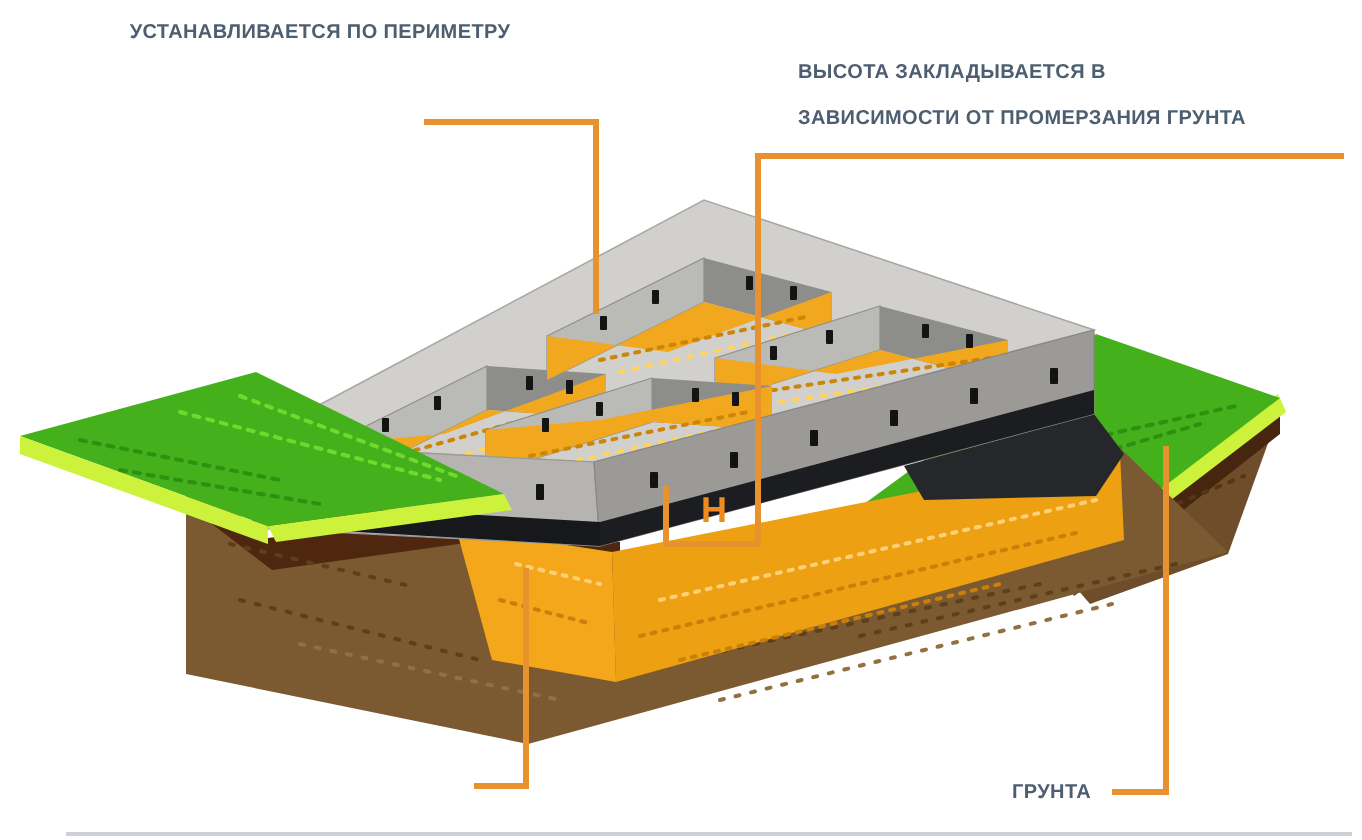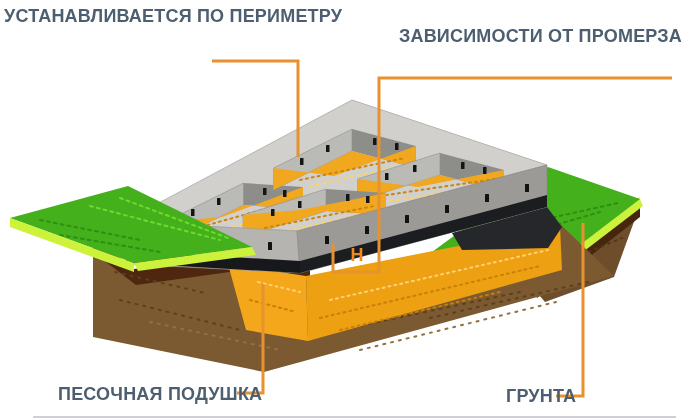--- a/index.html
+++ b/index.html
@@ -1,19 +1,19 @@
 <!DOCTYPE html>
 <html><head>
 <meta charset="utf-8">
 <style>
   html,body{margin:0;padding:0;background:#ffffff;}
   #stage{position:relative;width:681px;height:420px;background:#ffffff;overflow:hidden;
          font-family:"Liberation Sans", sans-serif;}
   #scene{position:absolute;left:0;top:0;}
-  .lbl{position:absolute;color:#4d5e70;font-weight:bold;font-size:18px;line-height:23px;
+  .lbl{position:absolute;color:#4d5e70;font-weight:bold;font-size:10px;line-height:23px;
        letter-spacing:.2px;white-space:nowrap;}
   .center{text-align:center;}
 </style>
 </head>
 <body>
 
 <div id="stage">
 
 <svg id="scene" width="681" height="420" viewBox="0 0 681 420">
 
@@ -156,20 +156,20 @@
   <text x="357" y="261" text-anchor="middle" font-family="Liberation Sans, sans-serif" font-size="18" font-weight="bold" fill="#ee8a1f">Н</text>
 
   <line x1="33" y1="417" x2="676" y2="417" stroke="#ccd1d8" stroke-width="2"></line>
 </svg>
 
   <div class="lbl center" style="left:4px;top:5px;width:312px;">
     <div>УСТАНАВЛИВАЕТСЯ ПО ПЕРИМЕТРУ</div>
   </div>
 
   <div class="lbl" style="left:399px;top:25px;width:282px;">
+    <div>ВЫСОТА ЗАКЛАДЫВАЕТСЯ В</div>
     <div>ЗАВИСИМОСТИ ОТ ПРОМЕРЗАНИЯ ГРУНТА</div>
   </div>
 
-  <div class="lbl" style="left:58px;top:383px;">ПЕСОЧНАЯ ПОДУШКА</div>
 
   <div class="lbl" style="left:506px;top:385px;">ГРУНТА</div>
 
 </div>
 
 </body></html>

